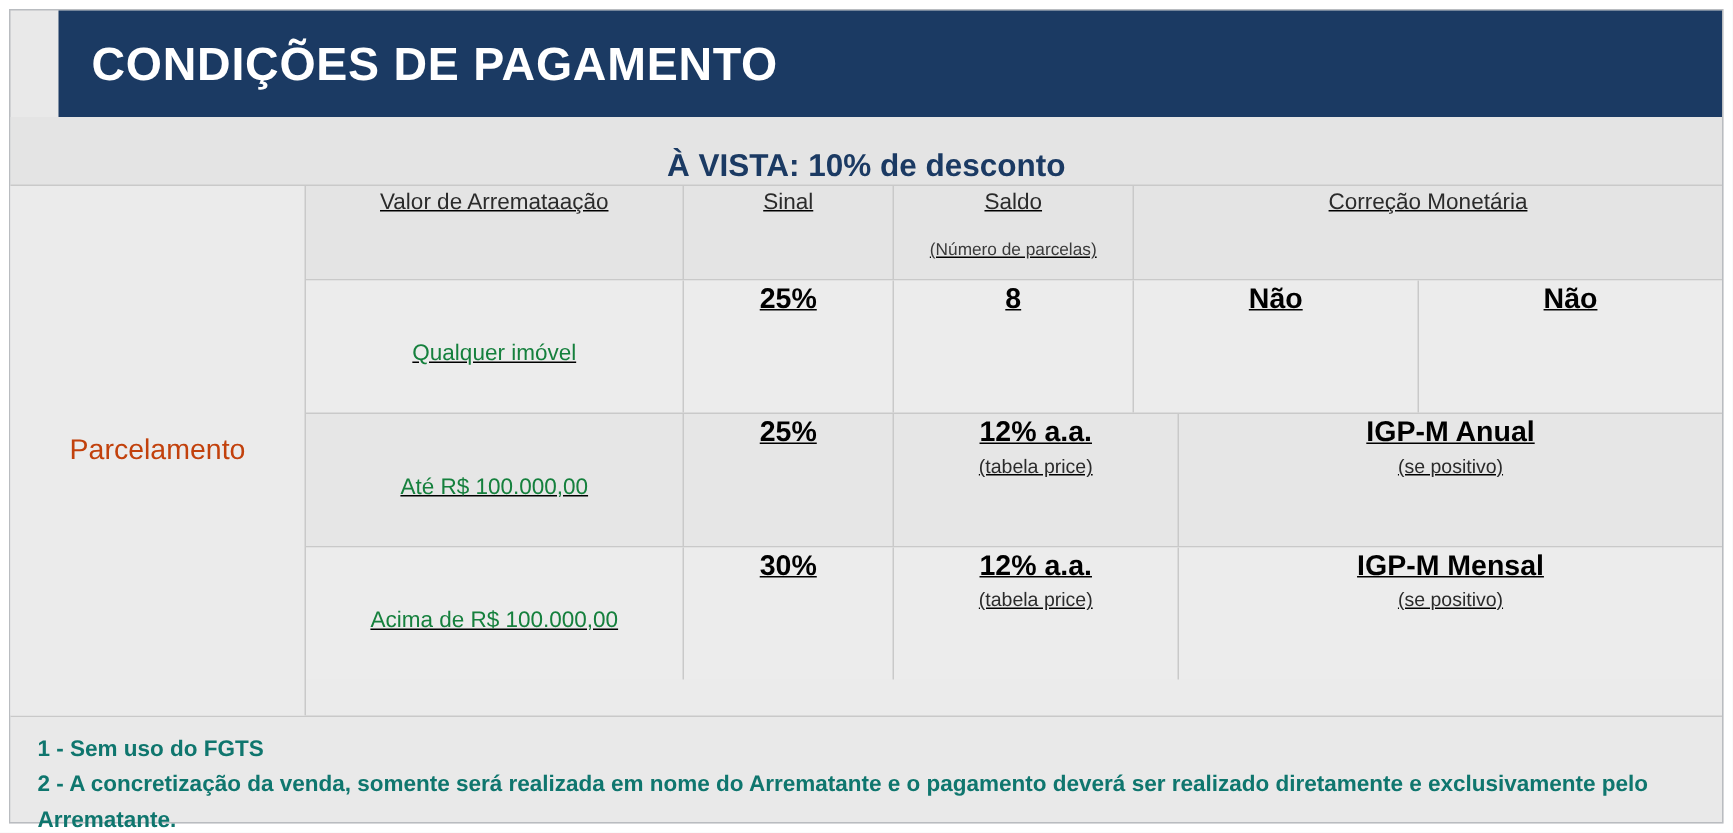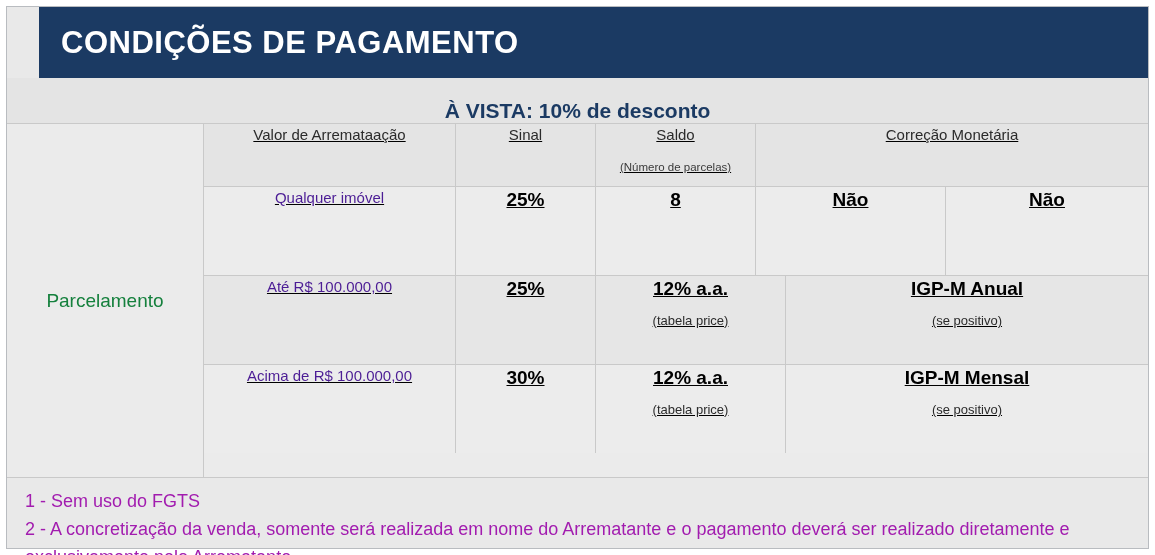--- a/index.html
+++ b/index.html
@@ -87,21 +87,21 @@
     border-bottom: 1px solid #c9c9c9;
   }
   .rowlabel-cell {
     width: 196px;
     flex: 0 0 196px;
     display: flex;
     align-items: center;
     justify-content: center;
     border-right: 1px solid #c9c9c9;
     background: #ebebeb;
-    color: #15803d;
+    color: #c2410c;
     font-size: 19px;
   }
   .table {
     flex: 1 1 auto;
     display: flex;
     flex-direction: column;
   }
   .trow {
     display: flex;
     border-bottom: 1px solid #c9c9c9;
@@ -139,44 +139,46 @@
     font-size: 15px;
     color: #2b2b2b;
   }
   .th-sub {
     font-size: 11.5px;
     color: #3a3a3a;
     margin-top: 18px;
   }
   .td-text {
     font-size: 15px;
-    color: #4c1d95;
+    color: #15803d;
+    margin-top: 38px;
   }
   .td-strong {
     font-size: 19px;
     font-weight: bold;
     color: #000000;
   }
   .td-note {
     font-size: 13px;
     color: #2b2b2b;
-    margin-top: 13px;
+    margin-top: 3px;
   }
   
   .footer {
     background: #e9e9e9;
     padding: 10px 18px 10px 18px;
     flex: 0 0 auto;
     height: 70px;
     box-sizing: border-box;
   }
   .note {
-    font-size: 18px;
-    color: #a21caf;
+    font-size: 15px;
+    color: #0f766e;
     line-height: 1.55;
+    font-weight: bold;
   }
 </style>
 </head>
 <body>
 
 <div class="page">
   <div class="frame">
 
     <div class="header">
       <div class="header-title">CONDIÇÕES DE PAGAMENTO</div>

